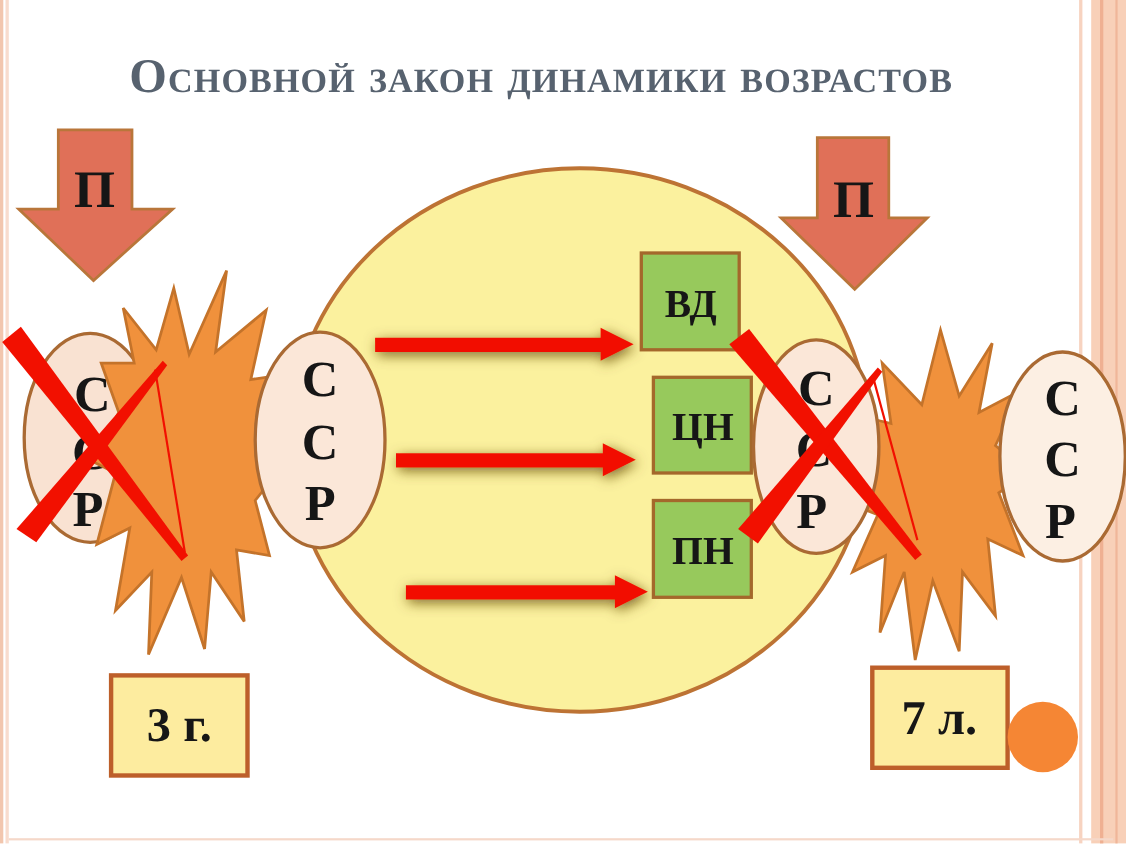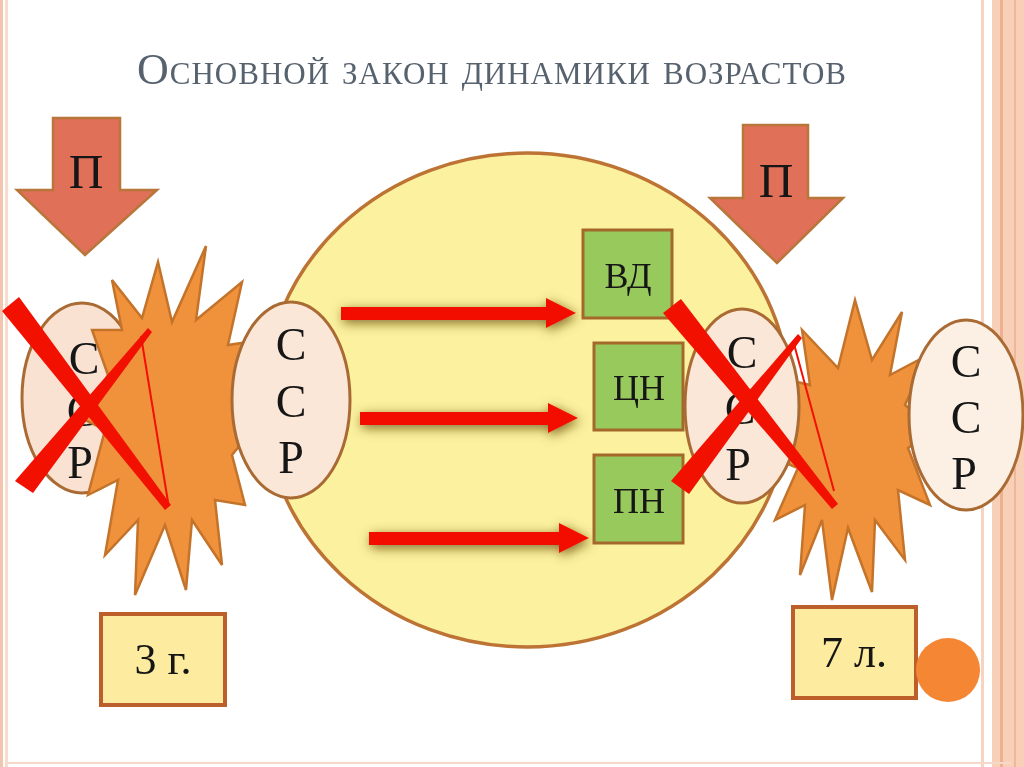--- a/index.html
+++ b/index.html
@@ -1,19 +1,20 @@
 <!DOCTYPE html>
 <html><head>
 <meta charset="utf-8">
 <style>
   html,body { margin:0; padding:0; background:#ffffff; }
   .slide {
     position:relative; width:1024px; height:767px;
     background:#ffffff; overflow:hidden;
     font-family:"Liberation Serif","DejaVu Serif",serif;
+    font-weight:bold;
   }
   
   .stripe { position:absolute; top:0; bottom:0; }
   .stripe-l1 { left:0;    width:3px;  background:#f2c6ae; }
   .stripe-l2 { left:5px;  width:3px;  background:#f8dcce; }
   .stripe-r1 { left:981px; width:3px;  background:#f7d3c0; }
   .stripe-r2 { left:992px; width:32px; background:#f8d0b8; }
   .stripe-r3 { left:1000px; width:3px; background:#efb092; }
   .stripe-r4 { left:1014px; width:2px; background:#f0b699; }
   .bottom-line { position:absolute; left:8px; right:12px; bottom:3px; height:2px; background:#f5d8c9; }

